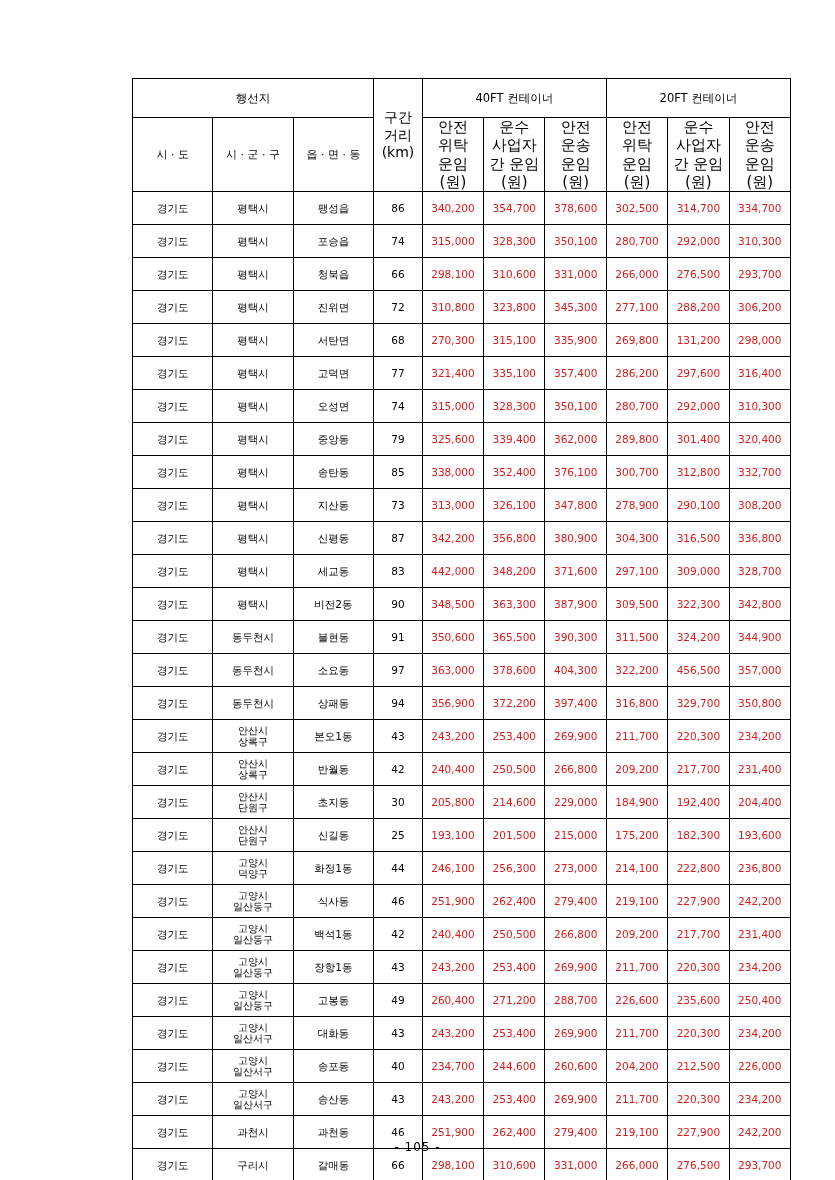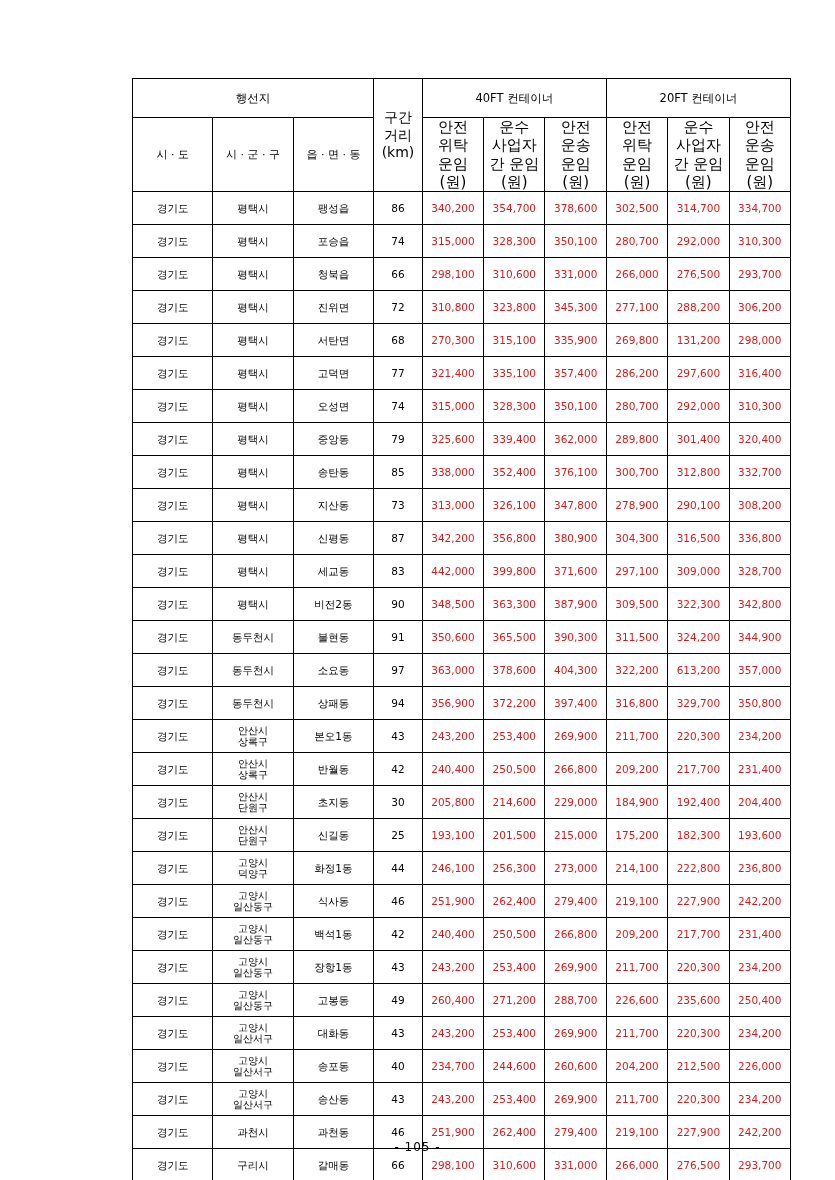--- a/index.html
+++ b/index.html
@@ -275,21 +275,21 @@
           <td class="amount">304,300</td>
           <td class="amount">316,500</td>
           <td class="amount">336,800</td>
         </tr>
         <tr>
           <td>경기도</td>
           <td>평택시</td>
           <td>세교동</td>
           <td>83</td>
           <td class="amount">442,000</td>
-          <td class="amount">399,800</td>
+          <td class="amount">348,200</td>
           <td class="amount">371,600</td>
           <td class="amount">297,100</td>
           <td class="amount">309,000</td>
           <td class="amount">328,700</td>
         </tr>
         <tr>
           <td>경기도</td>
           <td>평택시</td>
           <td>비전2동</td>
           <td>90</td>
@@ -314,21 +314,21 @@
         </tr>
         <tr>
           <td>경기도</td>
           <td>동두천시</td>
           <td>소요동</td>
           <td>97</td>
           <td class="amount">363,000</td>
           <td class="amount">378,600</td>
           <td class="amount">404,300</td>
           <td class="amount">322,200</td>
-          <td class="amount">613,200</td>
+          <td class="amount">456,500</td>
           <td class="amount">357,000</td>
         </tr>
         <tr>
           <td>경기도</td>
           <td>동두천시</td>
           <td>상패동</td>
           <td>94</td>
           <td class="amount">356,900</td>
           <td class="amount">372,200</td>
           <td class="amount">397,400</td>

